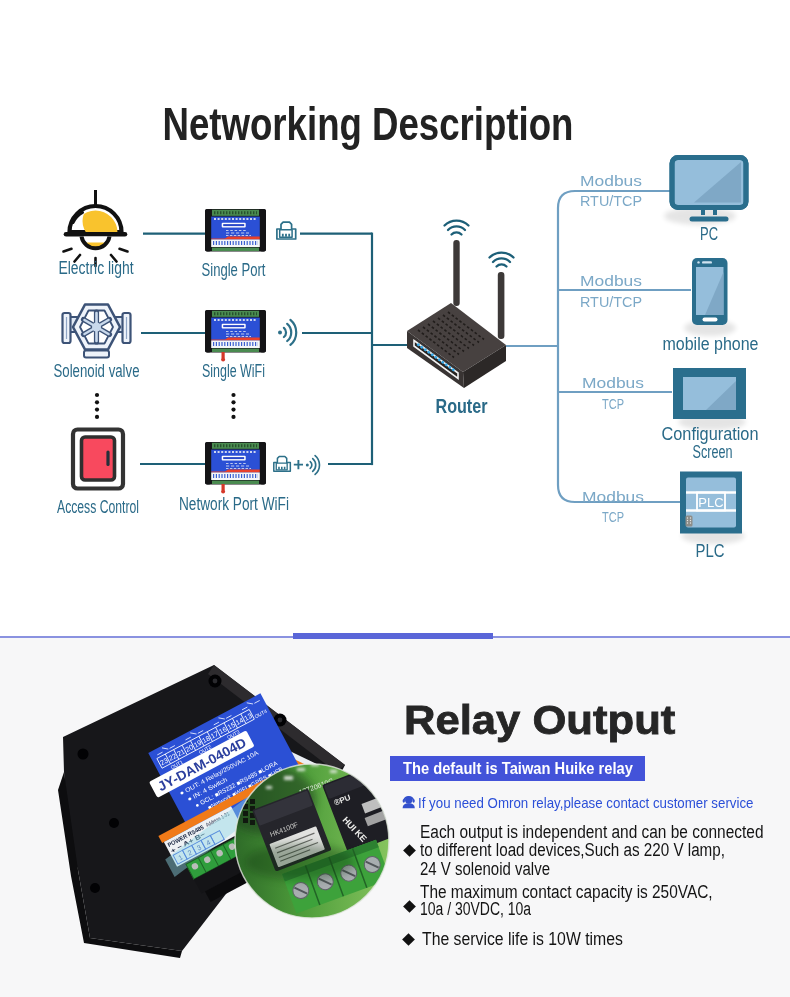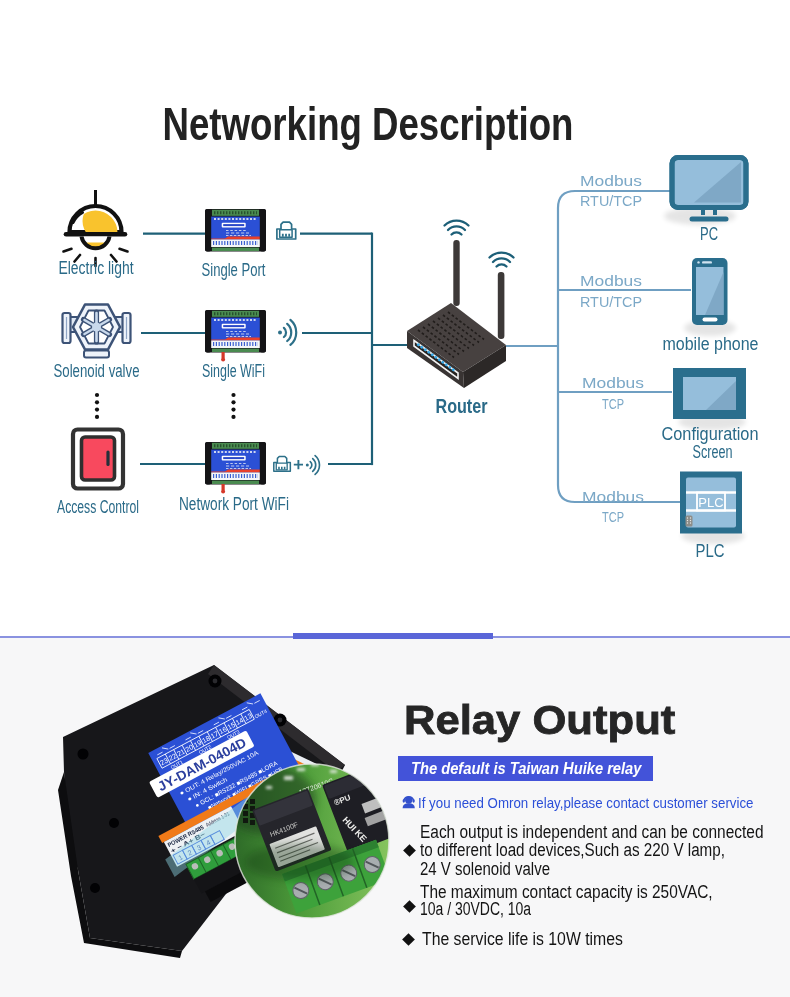--- a/index.html
+++ b/index.html
@@ -8,22 +8,22 @@
   .abs{position:absolute;}
   #title{left:0;top:96px;width:790px;text-align:center;
          font-size:47px;font-weight:bold;color:#222;
          transform:translateX(-27px) scaleX(0.779);}
   #divthin{left:0;top:636px;width:790px;height:2px;background:#8a92e0;}
   #divbar{left:293px;top:633px;width:200px;height:6px;background:#5a66d8;}
   #bottombg{left:0;top:638px;width:790px;height:359px;background:#f7f7f8;}
   #relaytitle{left:404px;top:698px;font-size:40px;font-weight:bold;color:#262626;
          -webkit-text-stroke:0.8px #262626;
          transform:scaleX(1.09);transform-origin:left top;white-space:nowrap;}
-  #banner{left:398px;top:756px;width:255px;height:25px;background:#4353d9;
-          color:#fff;font-size:17px;font-weight:bold;line-height:25px;font-style:italic;}
+  #banner{left:390px;top:756px;width:255px;height:25px;background:#4353d9;
+          color:#fff;font-size:17px;font-weight:bold;line-height:25px;}
   #banner span{position:absolute;left:13px;top:0;white-space:nowrap;
           transform:scaleX(0.864);transform-origin:left top;}
   #service{left:418px;top:793.6px;font-size:15px;color:#2b4fd8;white-space:nowrap;}
   #servicetext{display:inline-block;transform:scaleX(0.887);transform-origin:left center;}
   .bl{font-size:18px;color:#141414;line-height:18.3px;white-space:nowrap;
       transform-origin:left top;}
   .diam{width:9px;height:9px;background:#111;transform:rotate(45deg);}
 </style>
 </head>
 <body>

